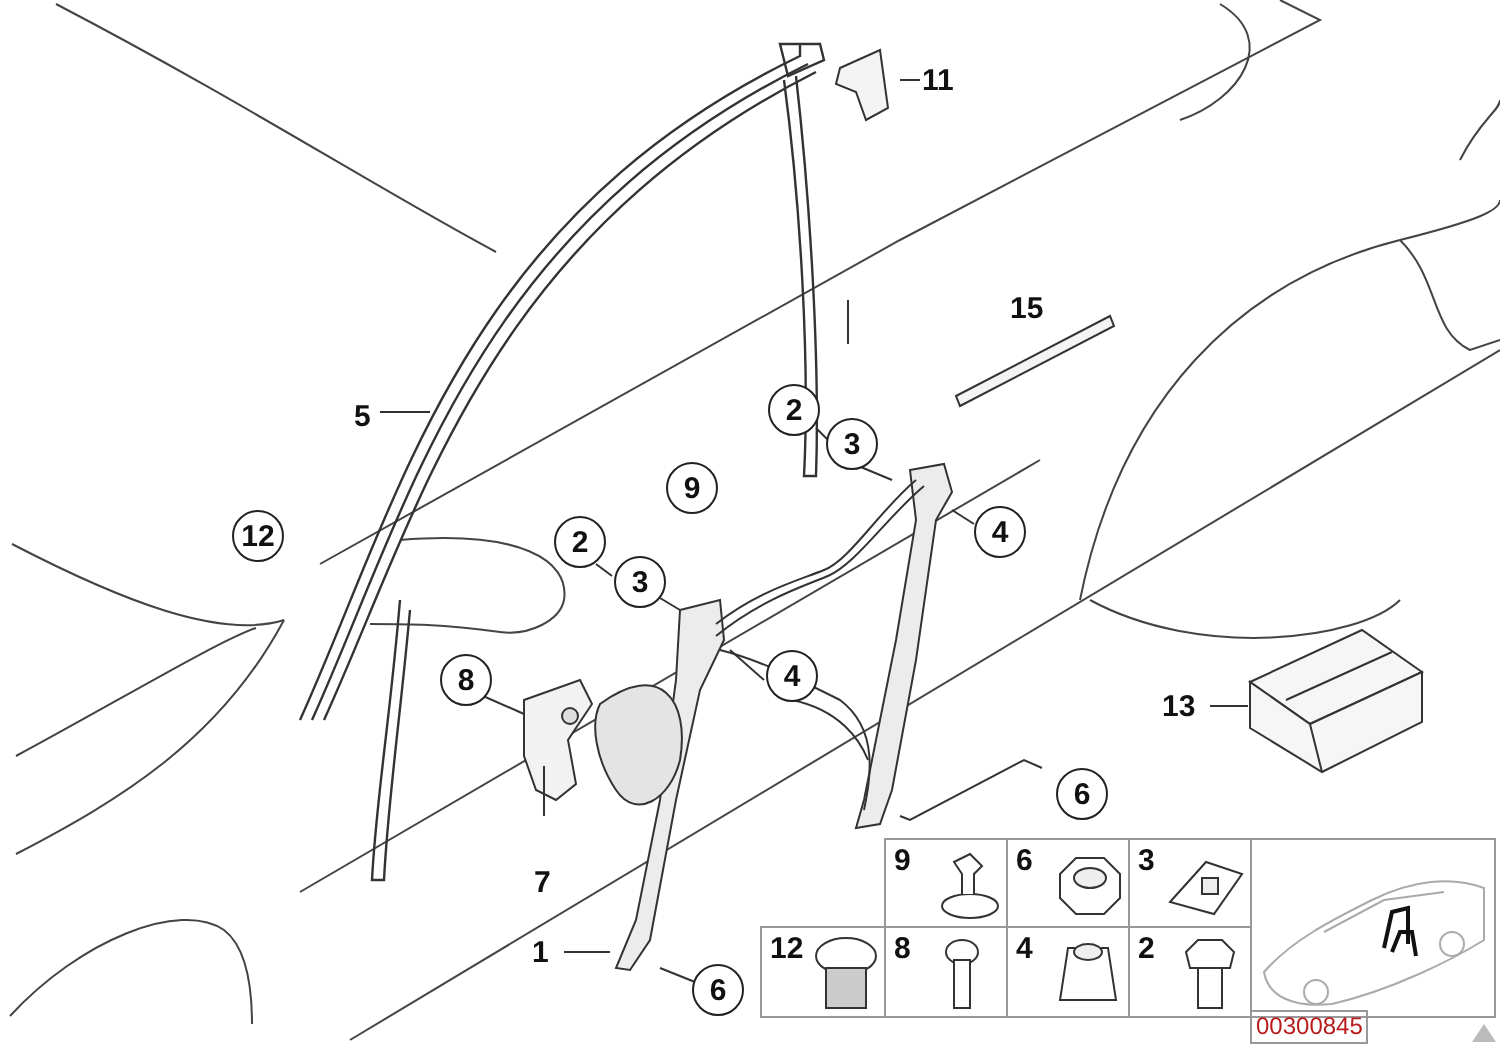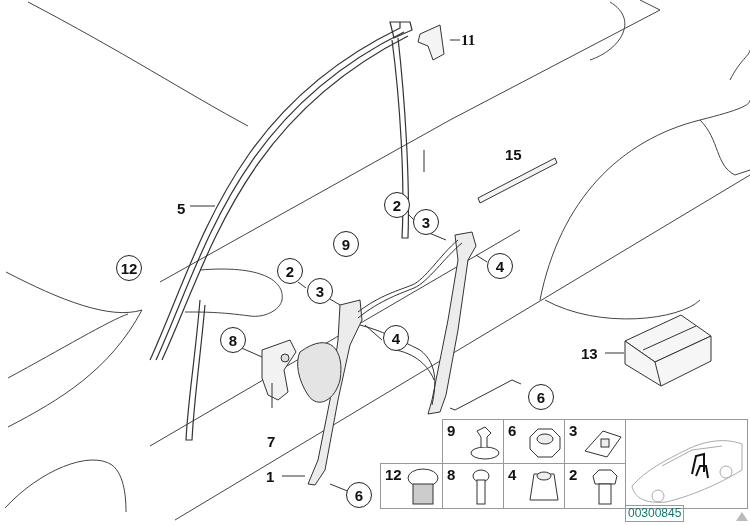--- a/index.html
+++ b/index.html
@@ -9,21 +9,21 @@
   .callout { position:absolute; width:26px; height:26px; border:1.6px solid #222;
              border-radius:50%; background:#fff; box-sizing:border-box;
              display:flex; align-items:center; justify-content:center;
              font-weight:bold; font-size:15px; color:#111; }
   .label { position:absolute; font-weight:bold; font-size:15px; color:#111; line-height:1; }
   .grid { position:absolute; left:442px; top:419px; width:306px; height:90px; }
   .cell { position:absolute; border:1px solid #999; box-sizing:border-box; background:#fff; }
   .cell-num { position:absolute; left:4px; top:2px; font-weight:bold; font-size:15px; color:#111; }
   .cell svg { position:absolute; }
   .docid { position:absolute; left:625px; top:505px; border:1px solid #999;
-           font-size:12px; color:#0f766e; padding:0 2px; line-height:15px; }
+           font-size:12px; color:#b91c1c; padding:0 2px; line-height:15px; }
   .tri { position:absolute; left:736px; top:512px; width:0; height:0;
          border-left:6px solid transparent; border-right:6px solid transparent;
          border-bottom:9px solid #bbb; }
 </style>
 </head>
 <body>
 
 <svg id="art" width="750" height="525" viewBox="0 0 750 525">
   <g fill="none" stroke="#444" stroke-width="1">
 
@@ -101,21 +101,21 @@
     <path d="M382 340 L 365 325"></path>
     <path d="M396 350 C 420 355, 430 370, 434 380"></path>
     <path d="M424 172 L 424 150"></path>
     <path d="M450 40 L 460 40"></path>
     <path d="M605 353 L 624 353"></path>
     <path d="M521 384 L 512 380 L 455 410 L 450 408"></path>
   </g>
 </svg>
 
 <div class="label" style="left:177px;top:201px;">5</div>
-<div class="label" style="left:461px;top:33px;font-family:Liberation Serif, serif;">11</div>
+<div class="label" style="left:461px;top:33px;">11</div>
 <div class="label" style="left:505px;top:147px;">15</div>
 <div class="label" style="left:267px;top:434px;">7</div>
 <div class="label" style="left:266px;top:469px;">1</div>
 <div class="label" style="left:581px;top:346px;">13</div>
 
 <div class="callout" style="left:384px;top:192px;">2</div>
 <div class="callout" style="left:413px;top:209px;">3</div>
 <div class="callout" style="left:487px;top:253px;">4</div>
 <div class="callout" style="left:333px;top:231px;">9</div>
 <div class="callout" style="left:116px;top:255px;">12</div>

